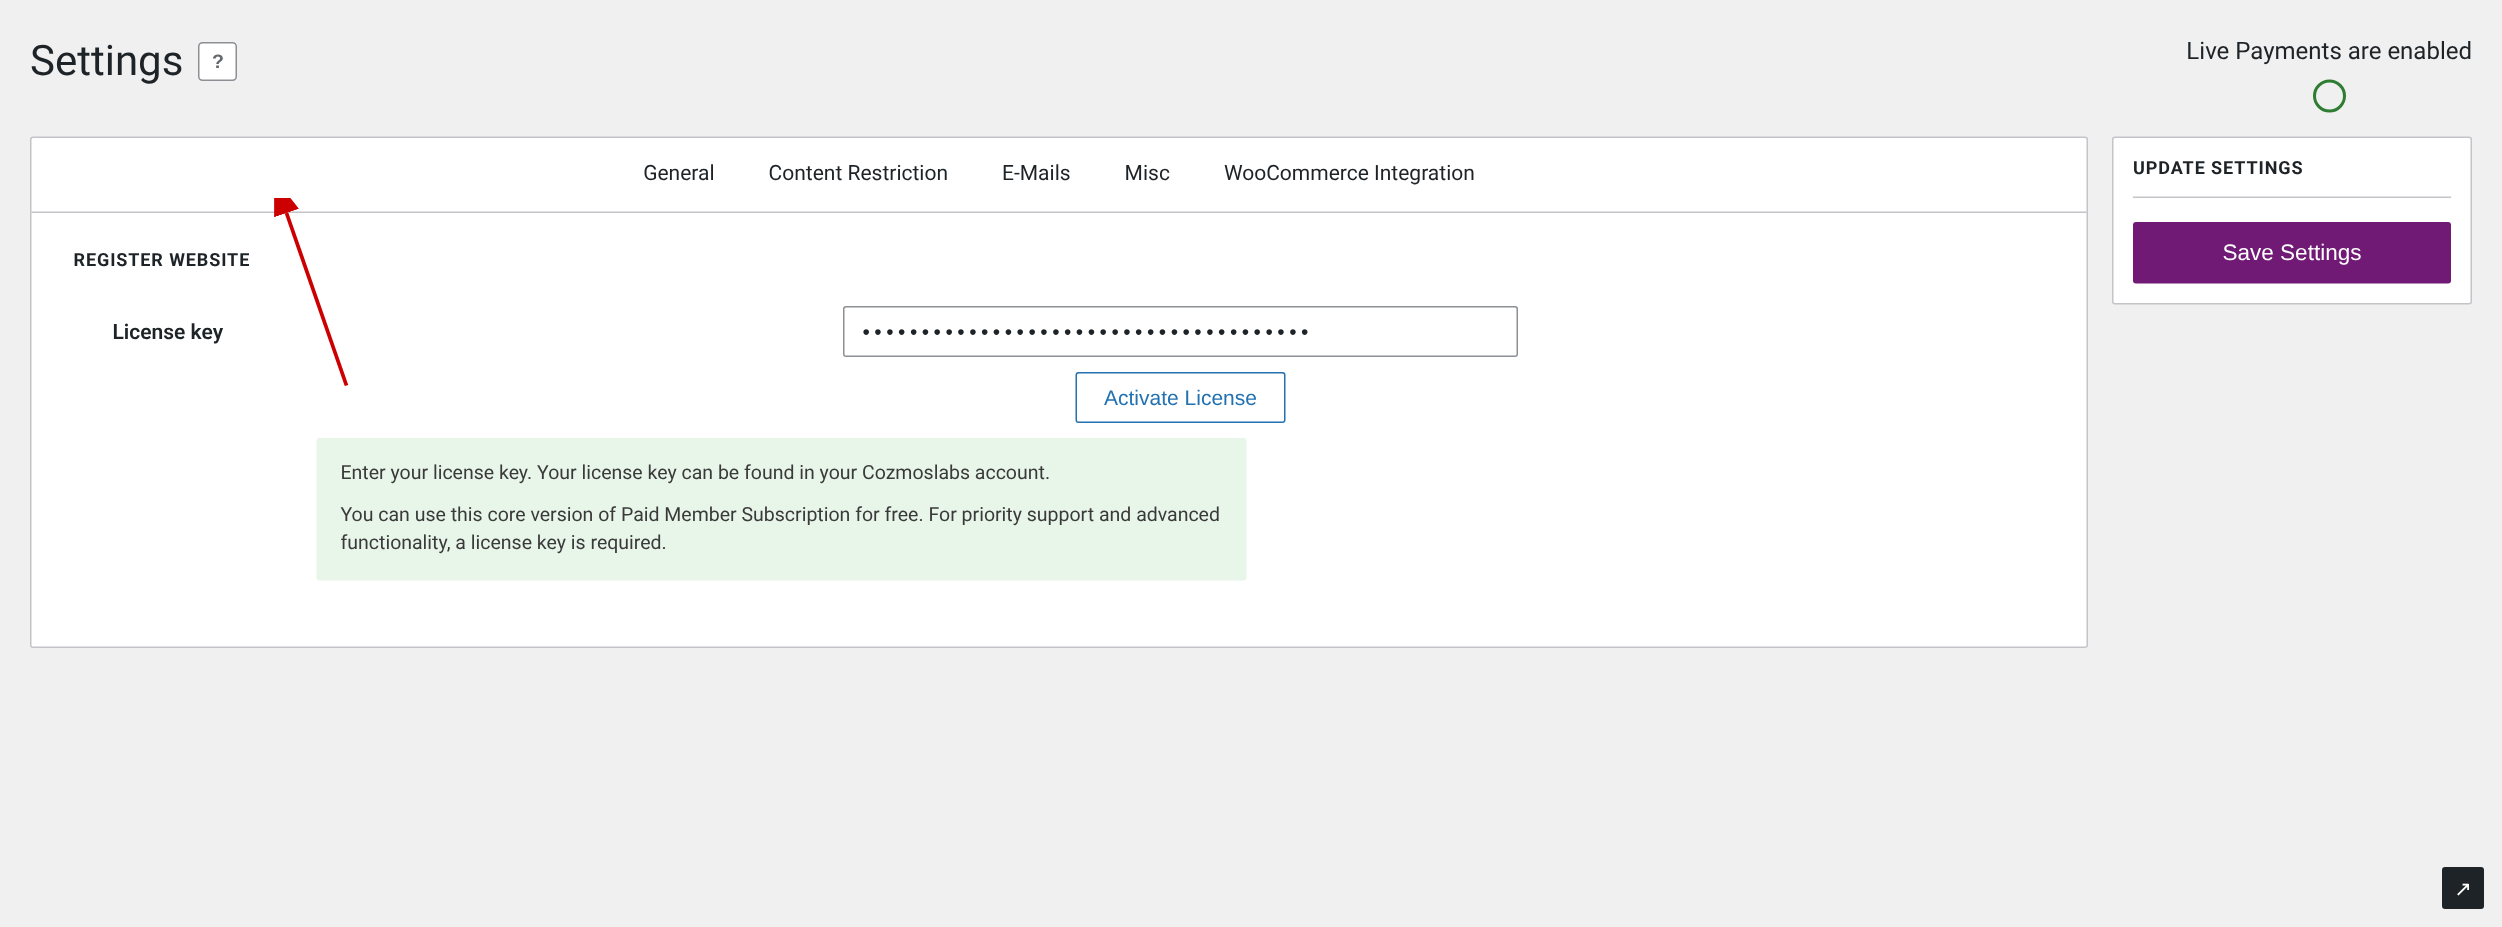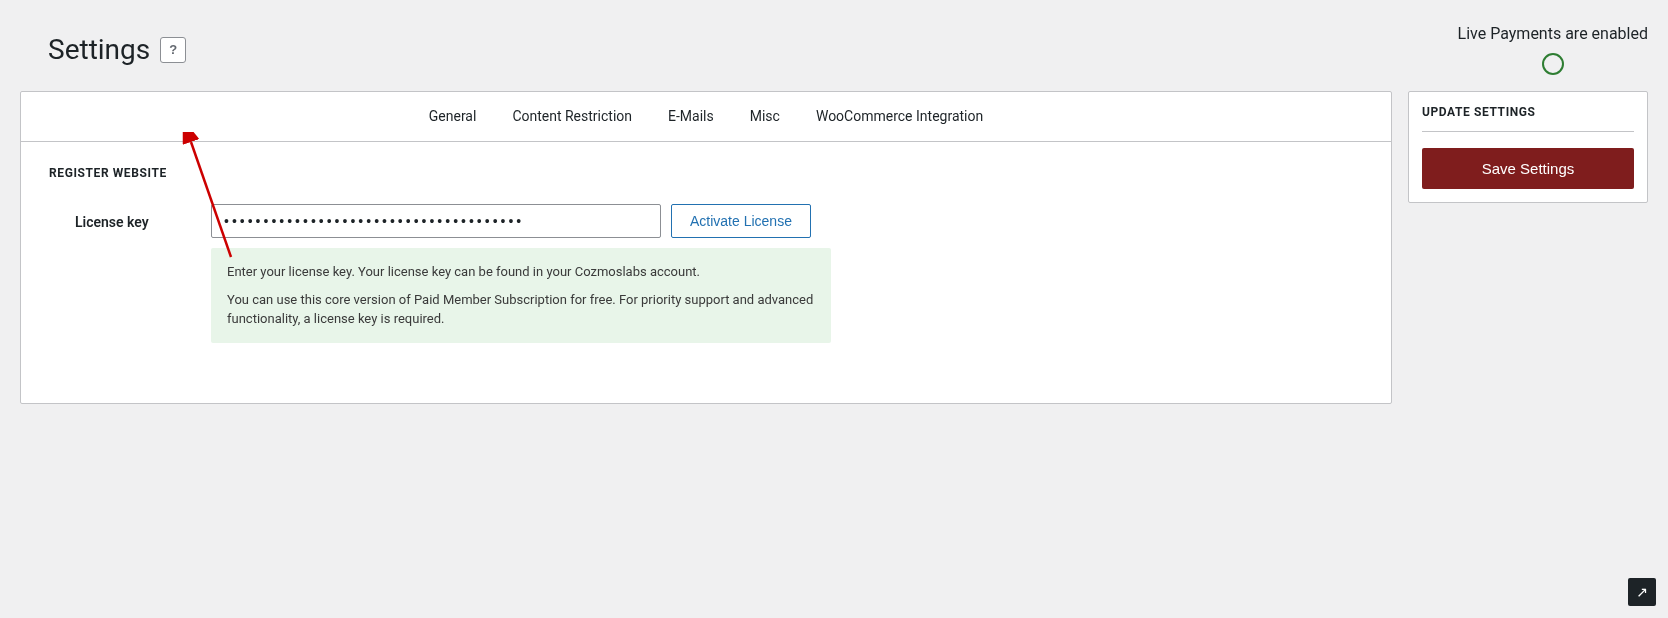--- a/index.html
+++ b/index.html
@@ -16,24 +16,23 @@
       display: flex;
       flex-direction: column;
       padding: 16px 20px;
       gap: 12px;
       max-width: 1668px;
     }
 
     
     .header {
       display: flex;
-      align-items: center;
+      align-items: flex-start;
       justify-content: space-between;
       padding: 8px 0 4px 0;
-      margin-left: 28px;
     }
 
     .header-left {
       display: flex;
       align-items: center;
       gap: 10px;
     }
 
     .page-title {
       font-size: 28px;
@@ -109,21 +108,21 @@
     }
 
     .tab.active {
       font-weight: 600;
       color: #1d2327;
       border-bottom: 3px solid #2271b1;
     }
 
     
     .tab-content {
-      padding: 24px 28px 44px;
+      padding: 24px 28px 28px;
     }
 
     .section-title {
       font-size: 12px;
       font-weight: 700;
       letter-spacing: 0.05em;
       color: #1d2327;
       text-transform: uppercase;
       margin-bottom: 24px;
     }
@@ -148,20 +147,21 @@
       display: flex;
       flex-direction: column;
       gap: 10px;
       flex: 1;
     }
 
     .license-input-row {
       display: flex;
       align-items: center;
       gap: 10px;
+      flex-direction: column;
     }
 
     .license-input {
       width: 450px;
       padding: 8px 12px;
       border: 1px solid #8c8f94;
       border-radius: 2px;
       font-size: 14px;
       color: #1d2327;
       background: #fff;
@@ -213,21 +213,21 @@
       color: #1d2327;
       text-transform: uppercase;
       border-bottom: 1px solid #c3c4c7;
       padding-bottom: 12px;
       margin-bottom: 16px;
     }
 
     .save-settings-btn {
       width: 100%;
       padding: 12px;
-      background: #7f1d1d;
+      background: #701a75;
       color: #fff;
       border: none;
       border-radius: 2px;
       font-size: 15px;
       cursor: pointer;
       font-weight: 500;
     }
 
     
     .corner-icon {

